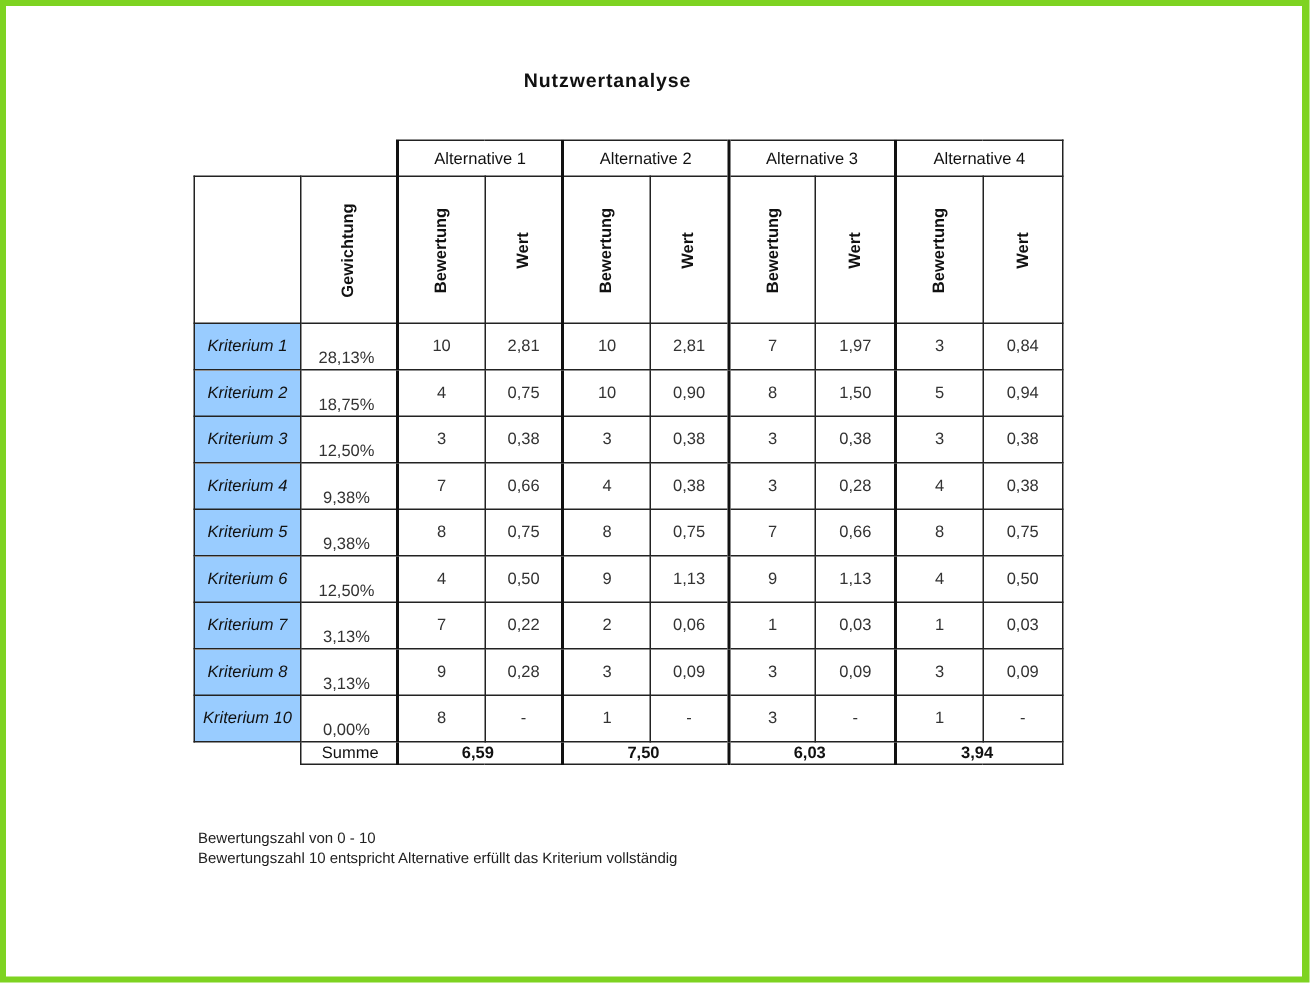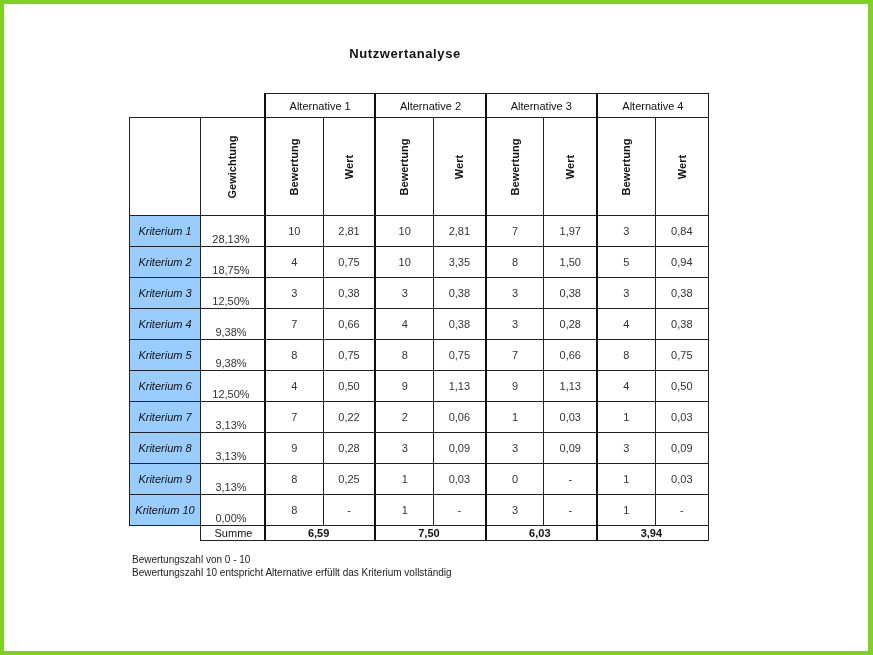--- a/index.html
+++ b/index.html
@@ -102,21 +102,21 @@
         <td>1,97</td>
         <td class="thick-left">3</td>
         <td>0,84</td>
       </tr>
       <tr class="datarow">
         <td class="crit">Kriterium 2</td>
         <td class="weight">18,75%</td>
         <td class="thick-left">4</td>
         <td>0,75</td>
         <td class="thick-left">10</td>
-        <td>3,35</td>
+        <td>0,90</td>
         <td class="thick-left">8</td>
         <td>1,50</td>
         <td class="thick-left">5</td>
         <td>0,94</td>
       </tr>
       <tr class="datarow">
         <td class="crit">Kriterium 3</td>
         <td class="weight">12,50%</td>
         <td class="thick-left">3</td>
         <td>0,38</td>
@@ -179,32 +179,20 @@
         <td class="crit">Kriterium 8</td>
         <td class="weight">3,13%</td>
         <td class="thick-left">9</td>
         <td>0,28</td>
         <td class="thick-left">3</td>
         <td>0,09</td>
         <td class="thick-left">3</td>
         <td>0,09</td>
         <td class="thick-left">3</td>
         <td>0,09</td>
-      </tr>
-      <tr class="datarow">
-        <td class="crit">Kriterium 9</td>
-        <td class="weight">3,13%</td>
-        <td class="thick-left">8</td>
-        <td>0,25</td>
-        <td class="thick-left">1</td>
-        <td>0,03</td>
-        <td class="thick-left">0</td>
-        <td>-</td>
-        <td class="thick-left">1</td>
-        <td>0,03</td>
       </tr>
       <tr class="datarow">
         <td class="crit">Kriterium 10</td>
         <td class="weight">0,00%</td>
         <td class="thick-left">8</td>
         <td>-</td>
         <td class="thick-left">1</td>
         <td>-</td>
         <td class="thick-left">3</td>
         <td>-</td>

